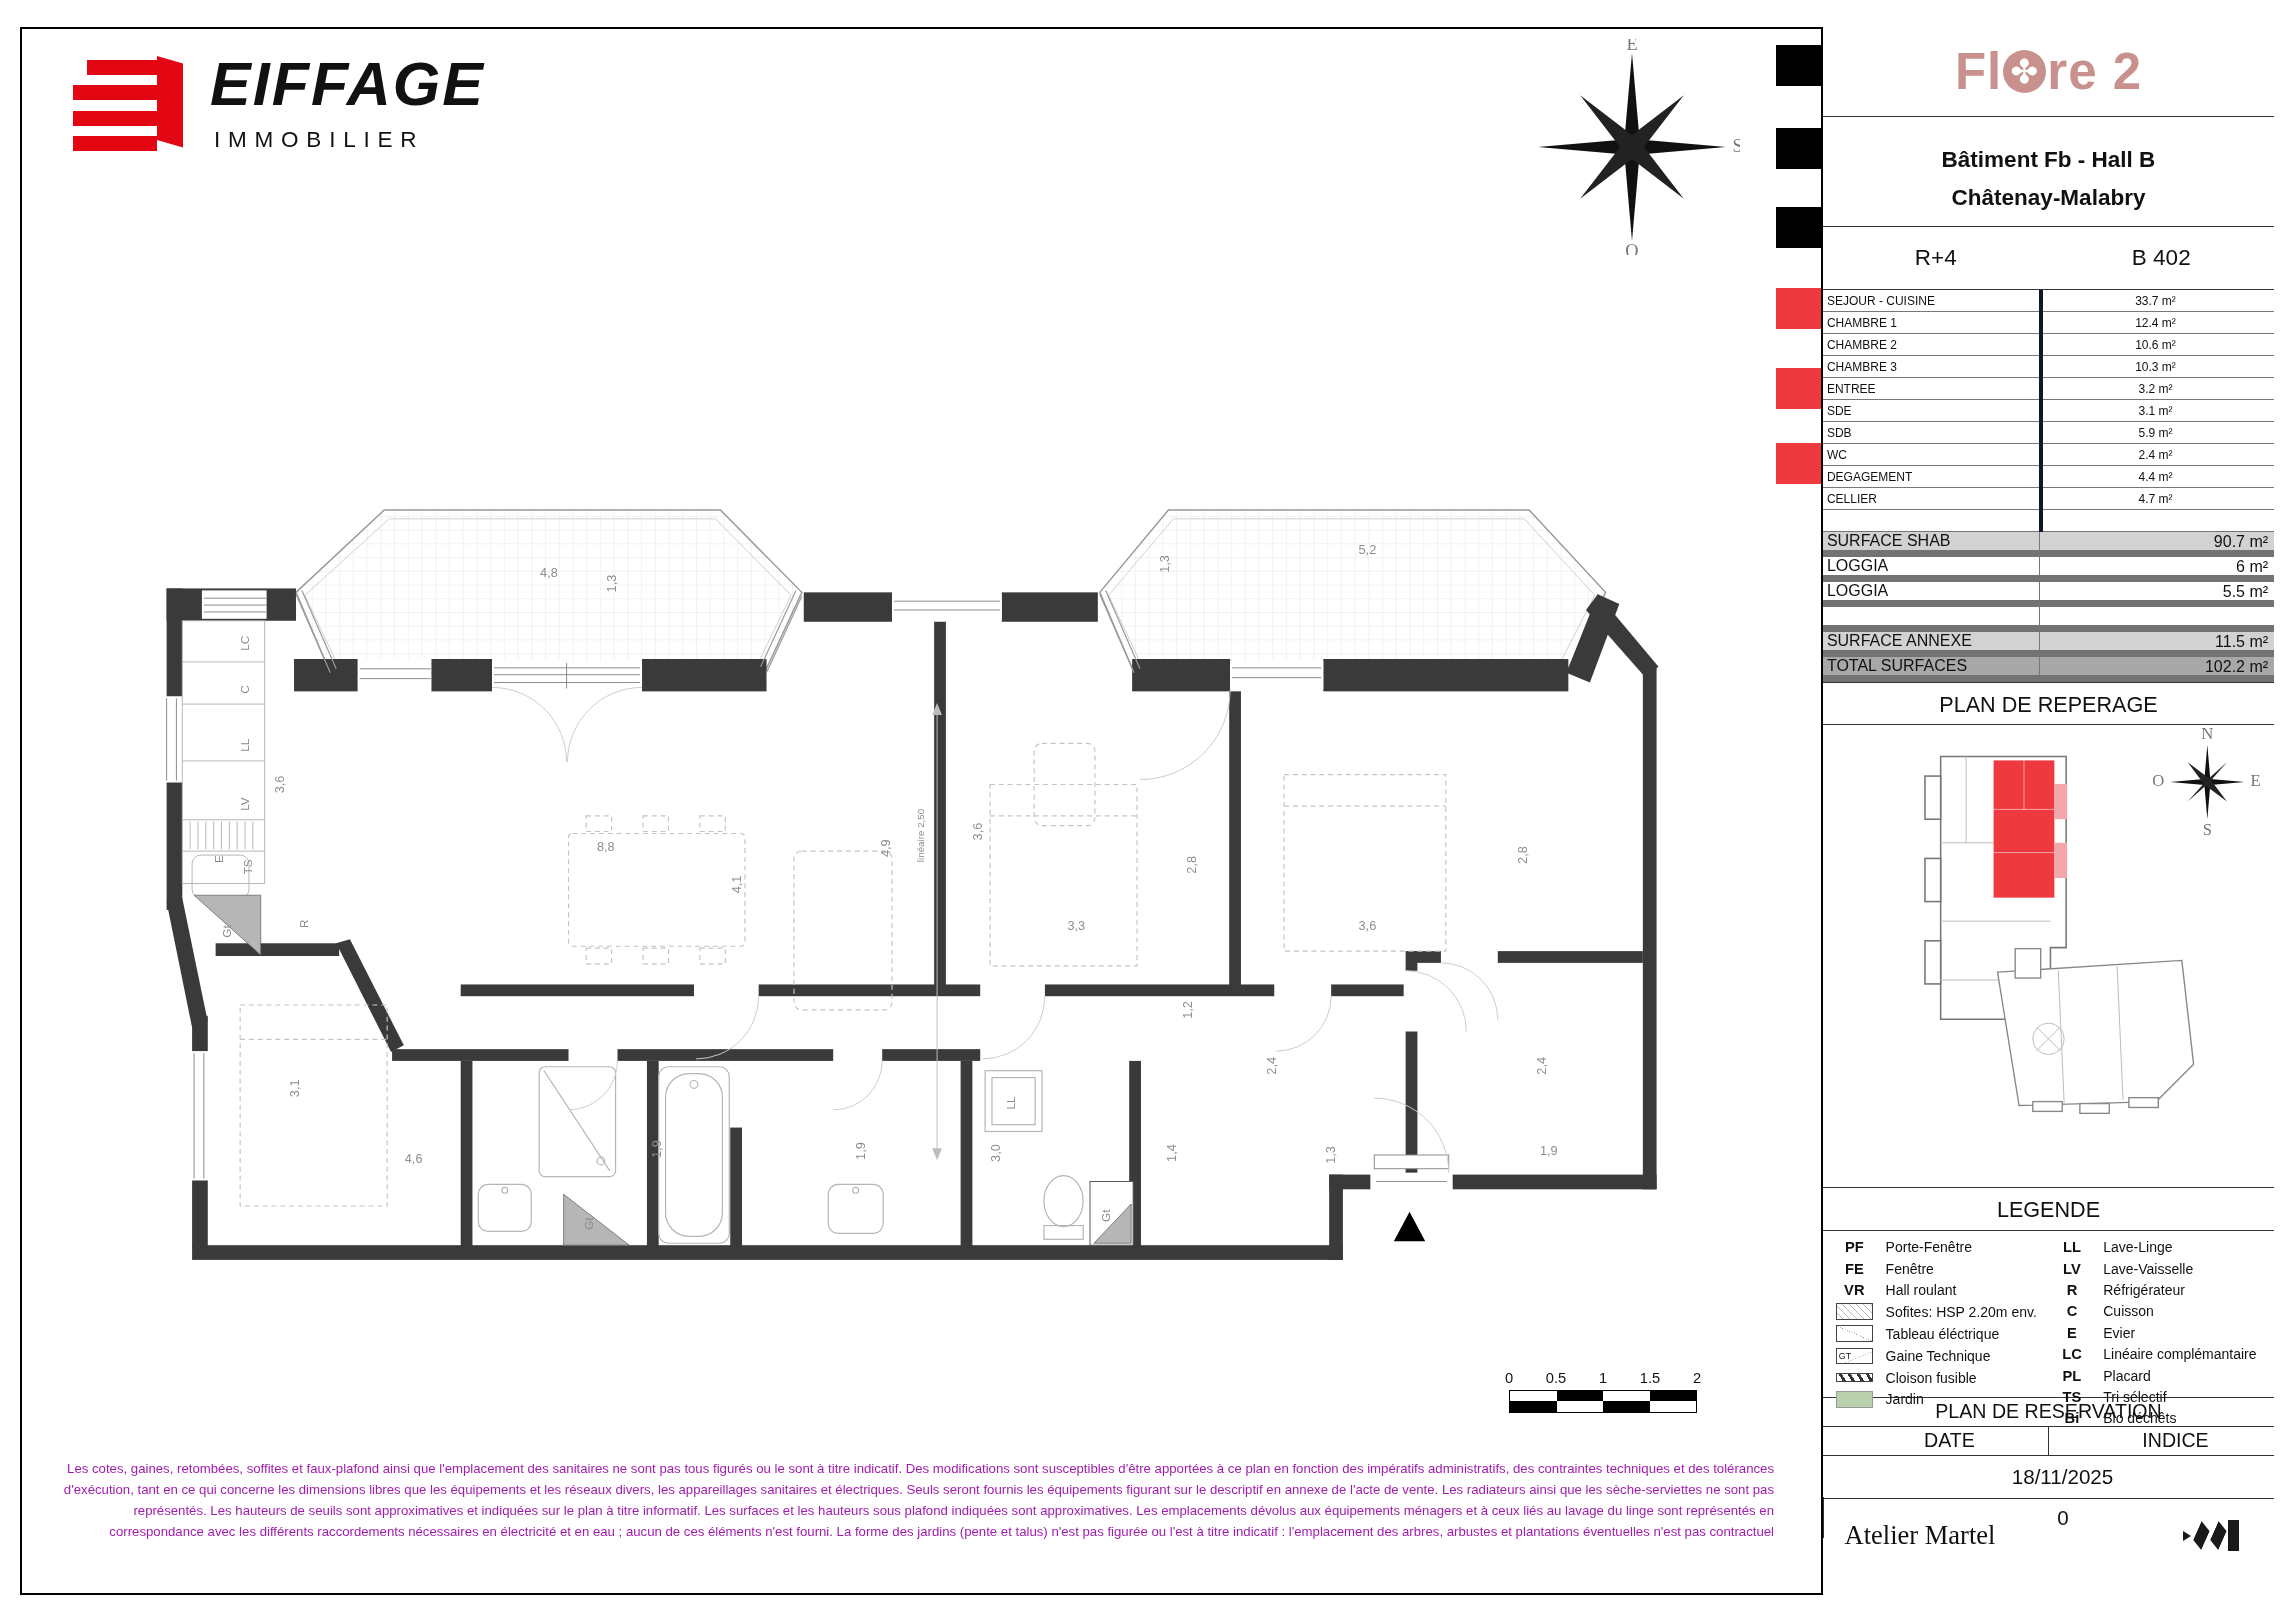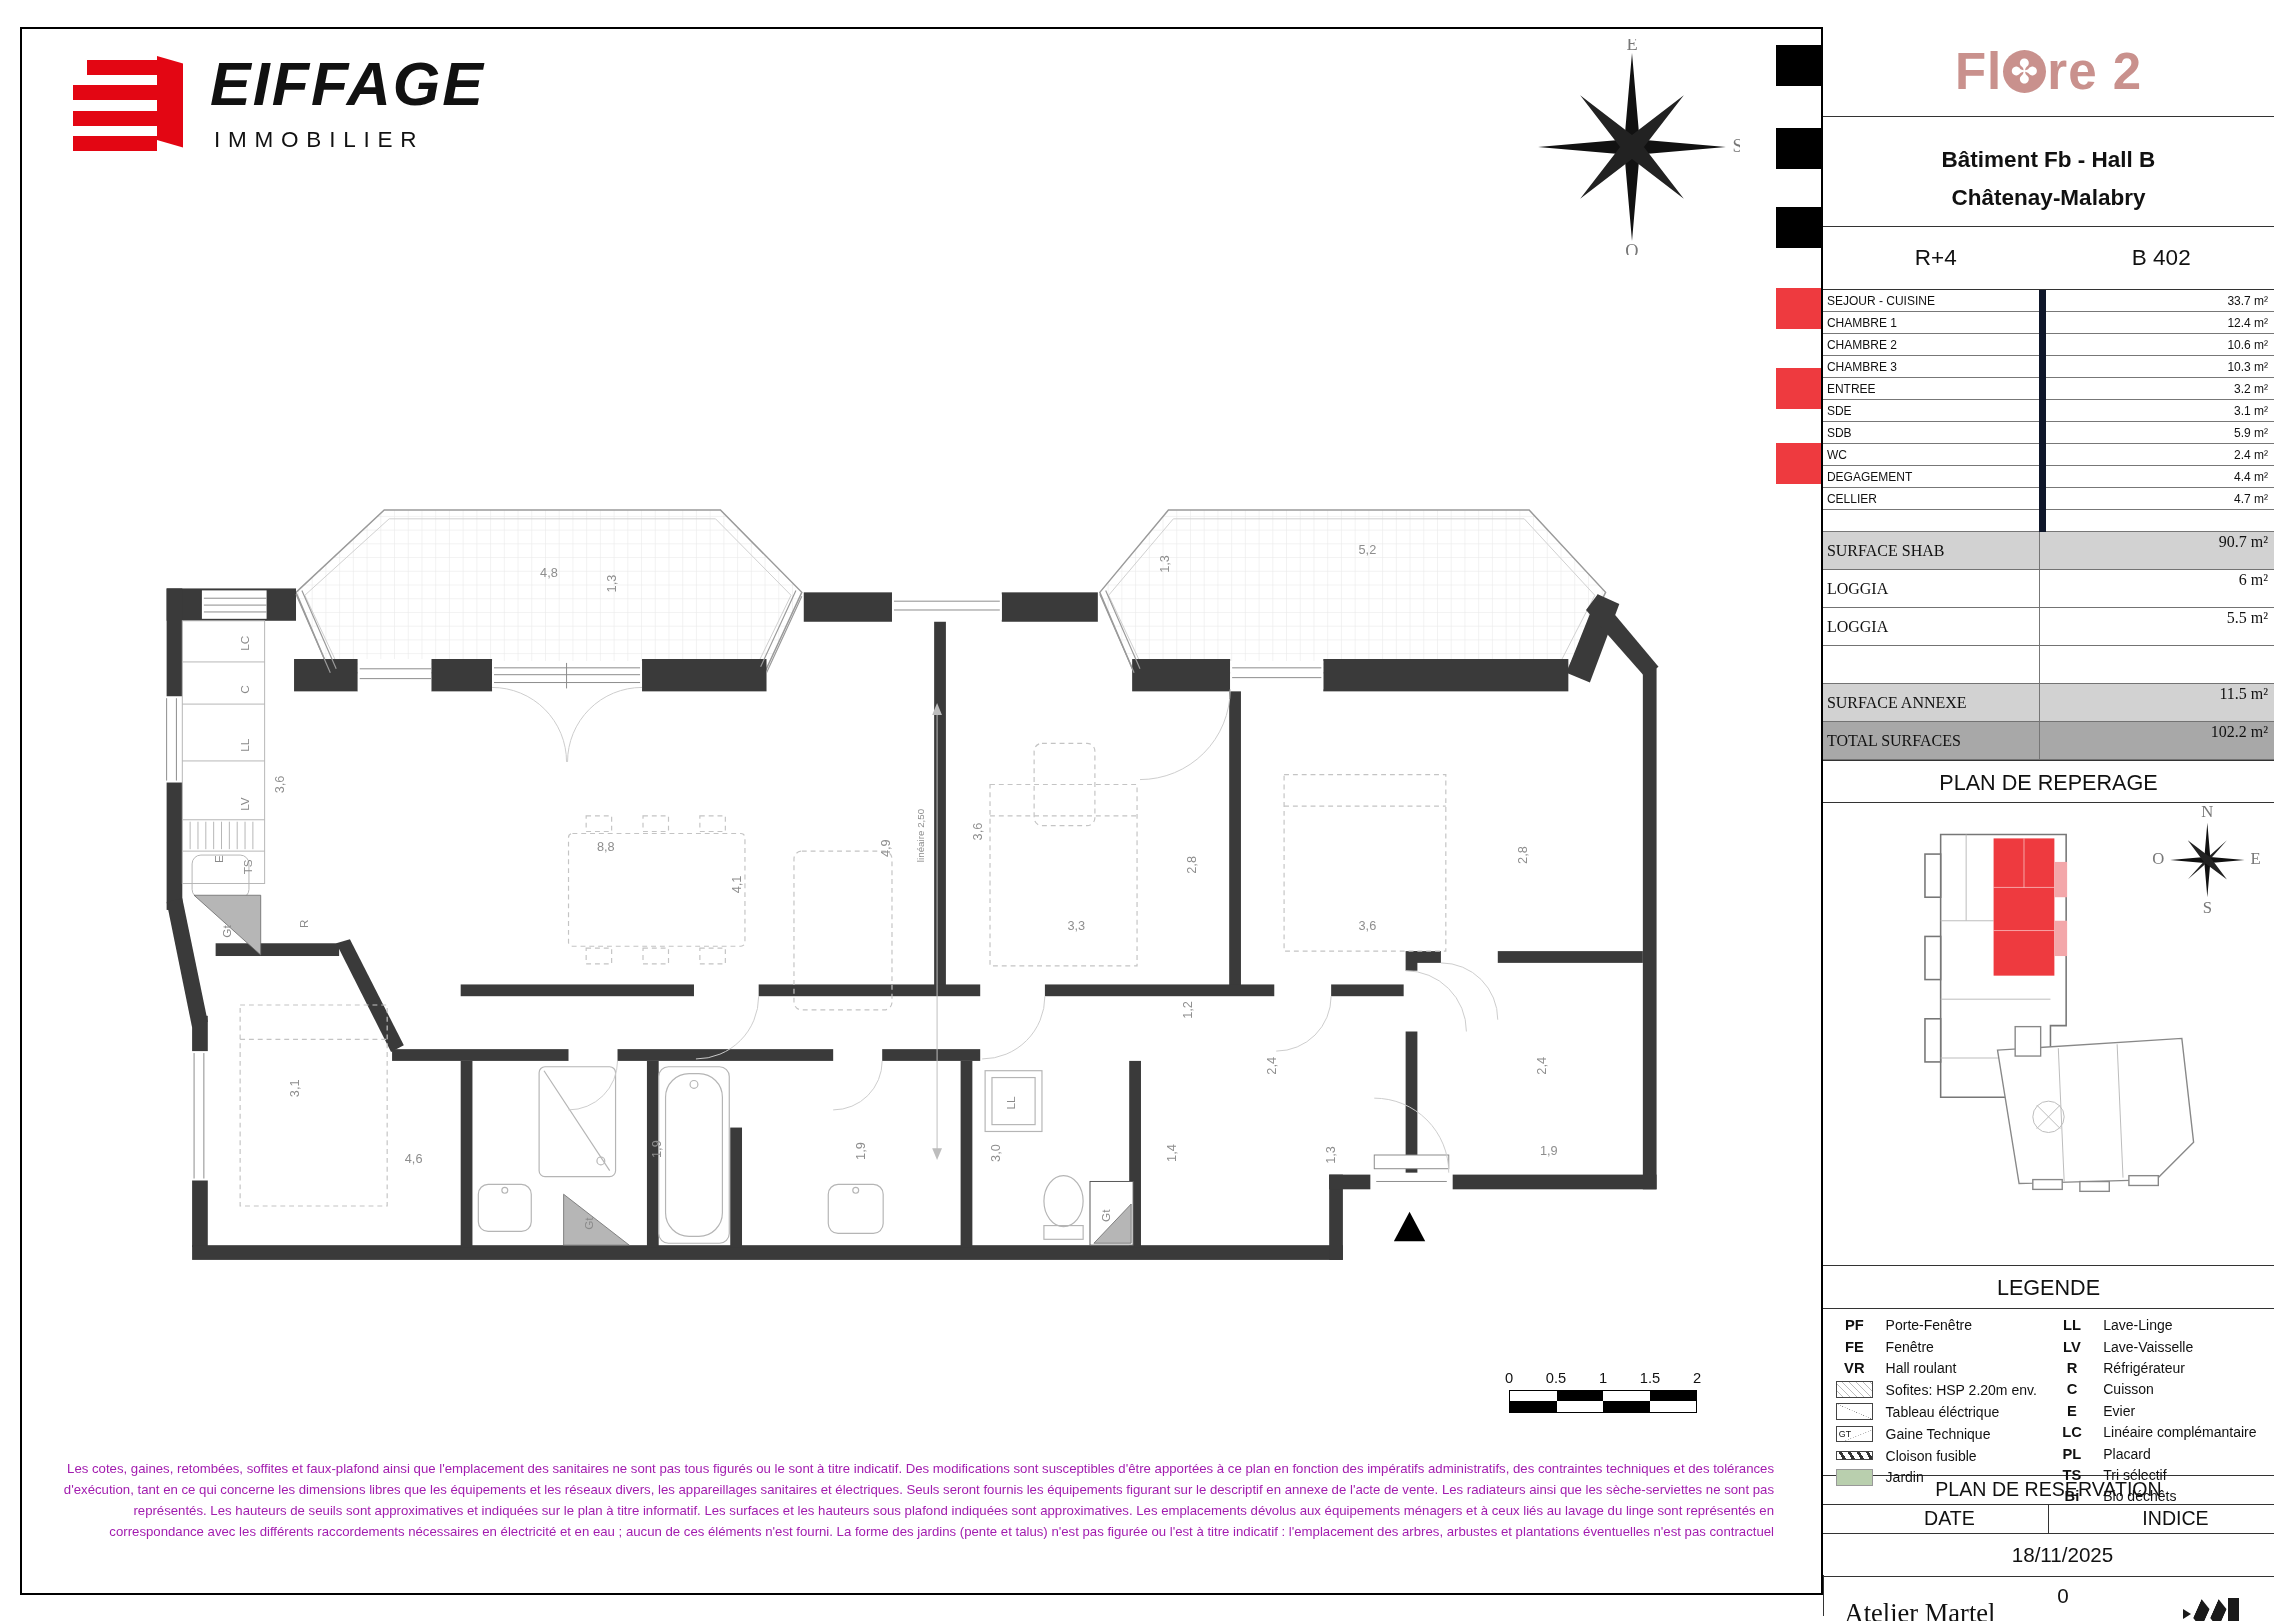--- a/index.html
+++ b/index.html
@@ -34,23 +34,23 @@
           font-size:51px;font-weight:bold;color:var(--flore);letter-spacing:1px;}
   .flower{display:inline-block;width:43px;height:43px;border-radius:50%;background:var(--flore);
           color:#fff;font-size:33px;line-height:43px;margin:0 1px;font-weight:normal;}
   .p-loc{height:110px;padding-top:23.5px;font-size:22.5px;font-weight:bold;line-height:1.7;}
   .p-rplus{height:63px;display:flex;align-items:center;font-size:22.5px;}
   .p-rplus span{flex:1;}
   .p-t4{height:51px;line-height:51px;font-size:22.5px;}
   table.rooms{width:100%;border-collapse:collapse;table-layout:fixed;}
   table.rooms td{height:21px;font-size:12px;border-bottom:1px solid #777;padding:0;}
   table.rooms td.l{padding-left:3.9px;width:47%;}
-  table.rooms td.v{text-align:right;padding-right:5.9px;border-left:7px solid #0f172a;}
-  .sumrow{display:flex;height:38px;align-items:center;font-size:16px;
-          border-bottom:1px solid #737373;box-sizing:border-box;font-family:Liberation Serif, serif;}
+  table.rooms td.v{text-align:center;padding-right:5.9px;border-left:4px solid #0f172a;}
+  .sumrow{display:flex;height:25px;align-items:center;font-size:16px;
+          border-bottom:7px solid #737373;box-sizing:border-box;}
   .sumrow .l{flex:0 0 47%;padding-left:3.9px;}
   .sumrow .v{flex:1;text-align:right;padding-right:5.9px;align-self:stretch;
              border-left:1px solid #777;line-height:20.6px;}
   .sumrow.light{background:var(--rowlight);}
   .sumrow.dark{background:var(--rowdark);}
   .sumrow.empty .v{border-left:1px solid #777;}
   .p-title{height:43px;line-height:43px;font-size:21.6px;text-align:center;
            border-bottom:1.5px solid #333;border-top:1.5px solid #333;box-sizing:border-box;}
   .map{position:relative;height:463px;border-bottom:1.5px solid #333;box-sizing:border-box;}
   .legend{height:167px;border-bottom:1.5px solid #333;box-sizing:border-box;

